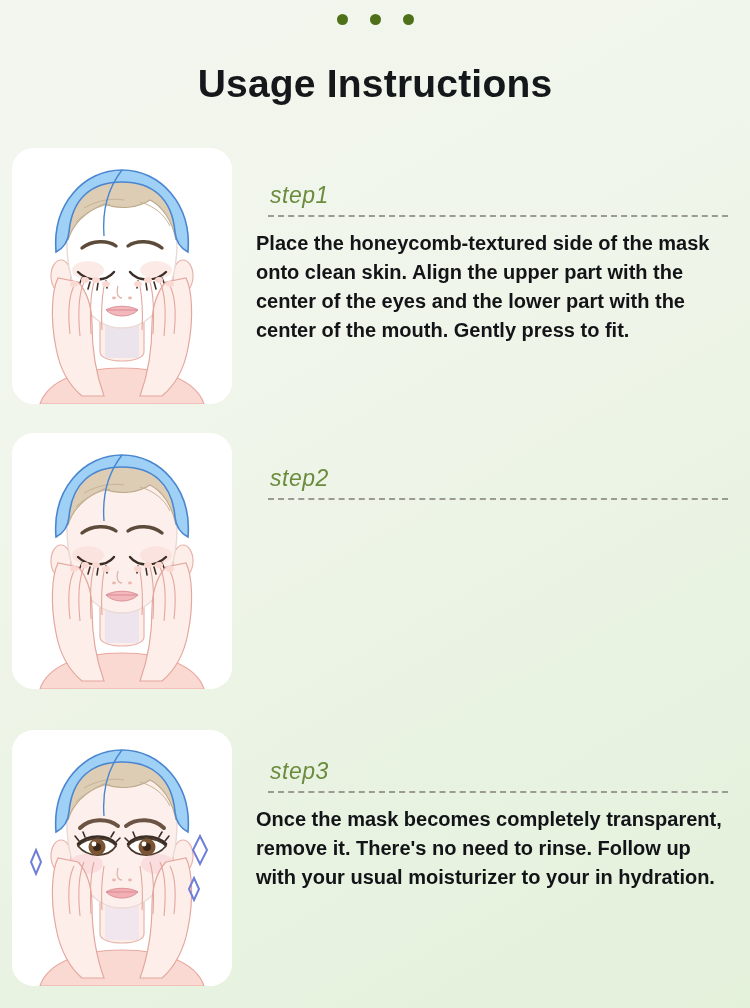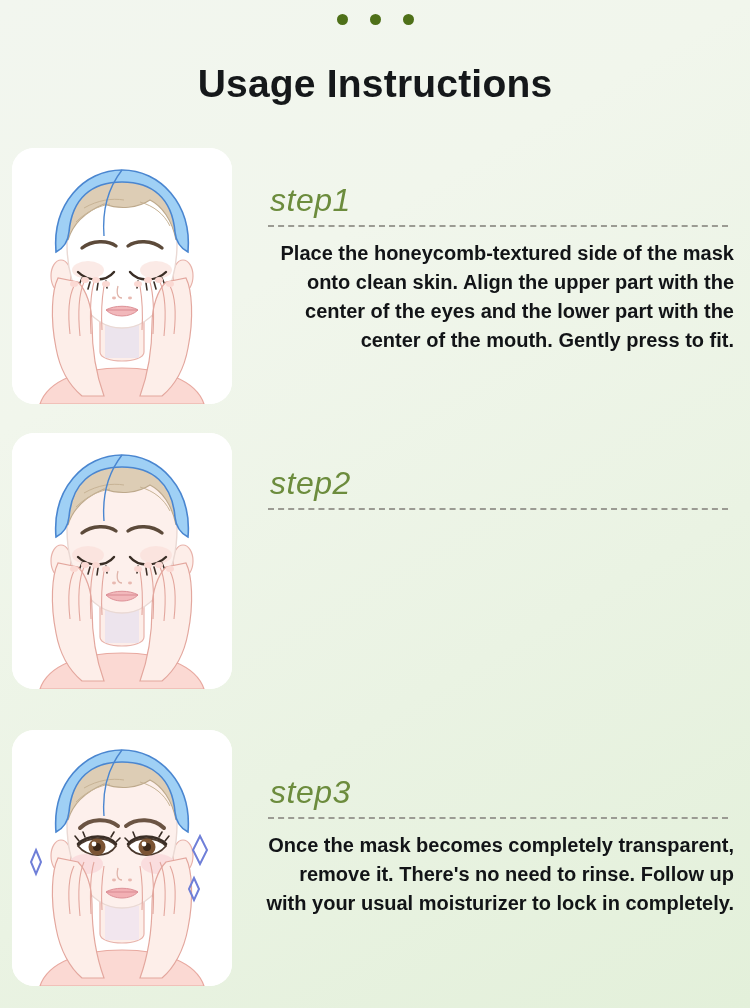--- a/index.html
+++ b/index.html
@@ -18,32 +18,32 @@
   }
   .step{position:absolute;left:0;width:750px;height:258px;}
   .step1{top:148px;} .step2{top:433px;} .step3{top:730px;}
   .card{
     position:absolute;left:12px;top:0;width:220px;height:256px;
     background:#ffffff;border-radius:22px;overflow:hidden;
   }
   .card svg{display:block;width:220px;height:256px;}
   .copy{position:absolute;left:252px;top:0;width:486px;}
   .step-label{
-    font-style:italic;font-size:32px;color:#6c8c3d;font-weight:normal;
+    font-style:italic;font-size:23px;color:#6c8c3d;font-weight:normal;
     font-family:"Liberation Sans",sans-serif;letter-spacing:.5px;
     margin:0 0 6px 18px;
   }
   .s1 .step-label{margin-top:34px;}
   .s2 .step-label{margin-top:32px;}
-  .s3 .step-label{margin-top:44px;}
+  .s3 .step-label{margin-top:28px;}
   .divider{
     height:0;border-top:2px dashed #9b9b93;margin:4px 10px 12px 16px;
   }
   .body-text{
-    text-align:right;font-size:20px;line-height:29px;font-weight:bold;
+    text-align:left;font-size:20px;line-height:29px;font-weight:bold;
     color:#121417;padding:0 4px;font-family:"Liberation Sans",sans-serif;
   }
 </style>
 </head>
 <body>
 
 <div class="dots">
   <span class="dot"></span>
   <span class="dot"></span>
   <span class="dot"></span>
@@ -230,15 +230,15 @@
       <g fill="none" stroke="#6f7fd8" stroke-width="2">
         <path d="M24 120 L29 132 L24 144 L19 132 Z"></path>
         <path d="M188 106 L195 120 L188 134 L181 120 Z"></path>
         <path d="M182 148 L187 159 L182 170 L177 159 Z"></path>
       </g>
     </svg>
   </div>
   <div class="copy">
     <div class="step-label">step3</div>
     <div class="divider"></div>
-    <div class="body-text">Once the mask becomes completely transparent, remove it. There's no need to rinse. Follow up with your usual moisturizer to lock in completely.</div>
+    <div class="body-text">Once the mask becomes completely transparent, remove it. There's no need to rinse. Follow up with your usual moisturizer to your in hydration.</div>
   </div>
 </div>
 
 </body></html>

